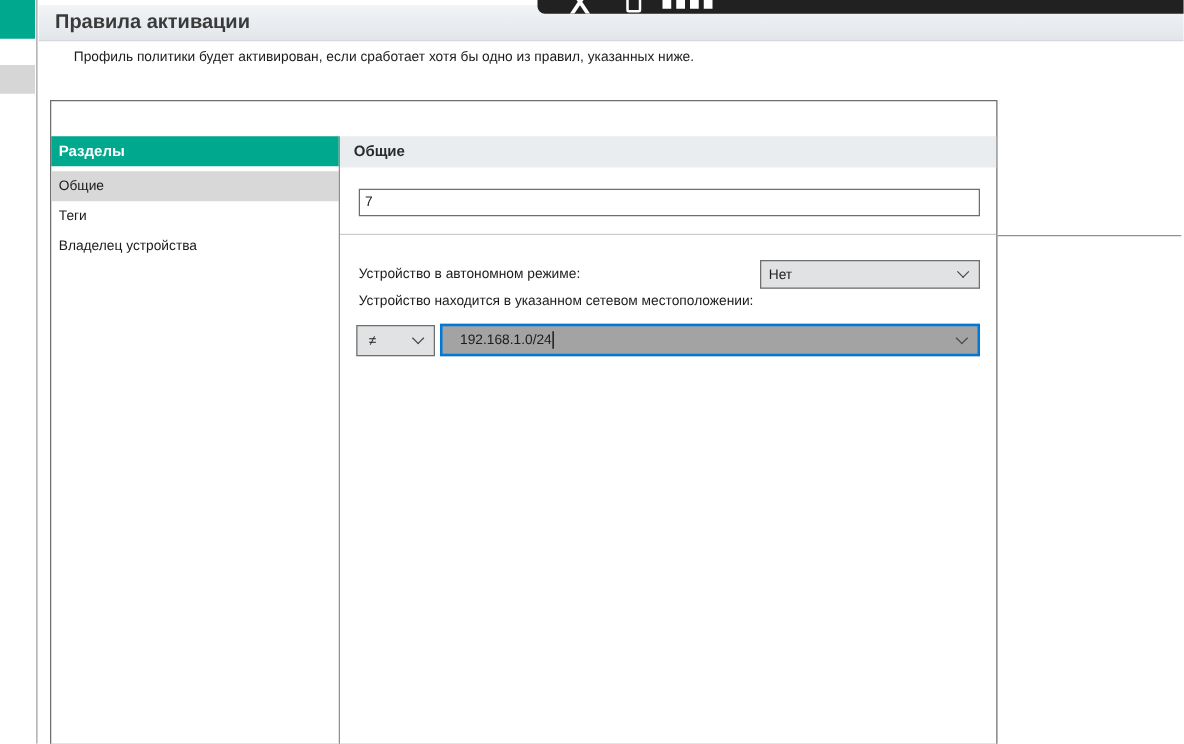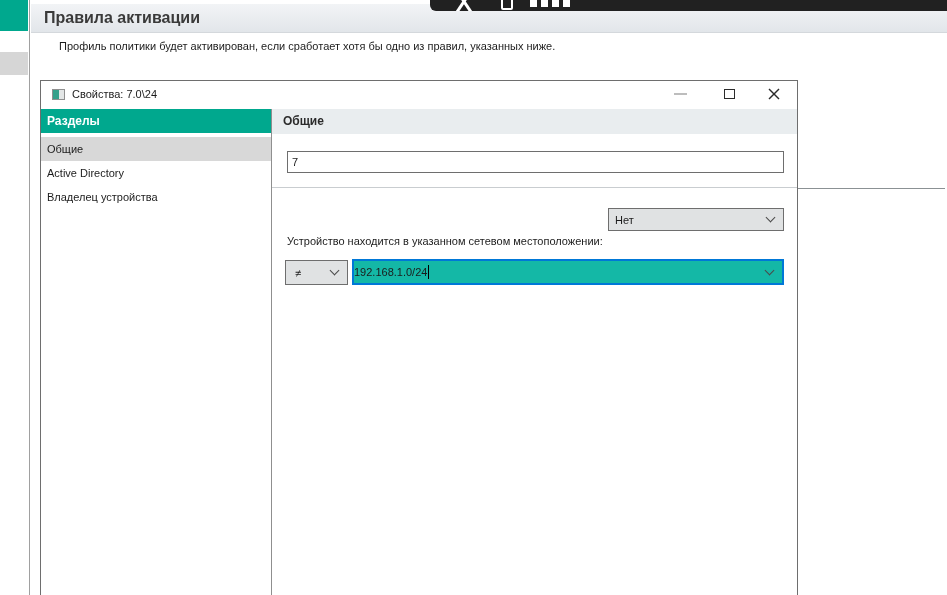--- a/index.html
+++ b/index.html
@@ -79,22 +79,22 @@
   .lbl-network { left: 246px; top: 151px; height: 18px; line-height: 18px; }
 
   .combo {
     background: #e0e2e3; border: 1px solid #6e6e6e;
     display: flex; align-items: center; cursor: default;
   }
   .combo-offline { left: 567px; top: 127px; width: 176px; height: 23px; padding-left: 6px; }
   .combo-operator { left: 244px; top: 179px; width: 63px; height: 25px; padding-left: 9px; }
   .combo-ip {
     left: 311px; top: 178px; width: 432px; height: 26px;
-    background: #14b8a6; border: 2px solid #0078d7;
-    display: flex; align-items: center; padding-left: 0; cursor: text;
+    background: #a3a3a3; border: 2px solid #0078d7;
+    display: flex; align-items: center; padding-left: 14px; cursor: text;
   }
   .combo .spacer, .combo-ip .spacer { flex: 1; }
   .chevron {
     width: 7px; height: 7px; margin-right: 9px; margin-top: -4px;
     border-right: 1.5px solid #4a4a4a; border-bottom: 1.5px solid #4a4a4a;
     transform: rotate(45deg); flex: none;
   }
   .caret { width: 1px; height: 14px; background: #000; margin-left: 1px; }
 </style>
 </head>
@@ -118,51 +118,36 @@
   <div class="abs bb-bars">
       <i></i>
       <i></i>
       <i></i>
       <i></i>
     </div>
 </div>
 
 <div class="abs dialog">
 
-  <div class="abs dlg-titlebar">
-    <div class="abs dlg-icon"></div>
-    <div class="abs dlg-title">Свойства: 7.0\24</div>
-    <div class="abs wc wc-min">
-        <div class="glyph-min"></div>
-      </div>
-    <div class="abs wc wc-max">
-        <div class="glyph-max"></div>
-      </div>
-    <div class="abs wc wc-close">
-      <svg width="12" height="12" viewBox="0 0 12 12">
-        <line x1="1" y1="1" x2="11" y2="11" stroke="#2b2b2b" stroke-width="1.4"></line>
-        <line x1="11" y1="1" x2="1" y2="11" stroke="#2b2b2b" stroke-width="1.4"></line>
-      </svg>
-    </div>
-  </div>
 
   <div class="abs dlg-sb-header">Разделы</div>
   <div class="abs dlg-sb-list">
     <div class="sb-item selected">Общие</div>
-    <div class="sb-item">Active Directory</div>
+    <div class="sb-item">Теги</div>
     <div class="sb-item">Владелец устройства</div>
   </div>
   <div class="abs dlg-divider"></div>
 
   <div class="abs dlg-main-header">Общие</div>
 
   <input class="abs rule-name-input" type="text" value="7" style="">
 
   <div class="abs dlg-separator"></div>
 
+  <div class="abs field-label lbl-offline">Устройство в автономном режиме:</div>
   <div class="abs combo combo-offline">
     <span>Нет</span>
     <span class="spacer"></span>
     <span class="chevron"></span>
   </div>
 
   <div class="abs field-label lbl-network">Устройство находится в указанном сетевом местоположении:</div>
 
   <div class="abs combo combo-operator">
     <span>≠</span>

